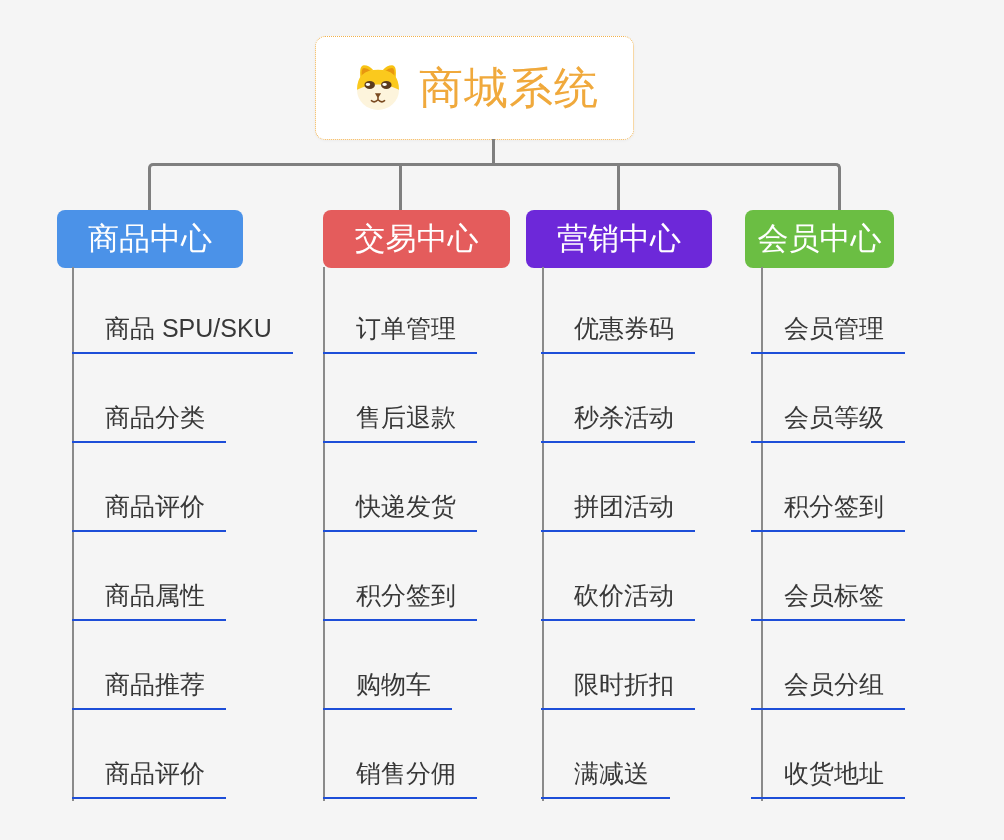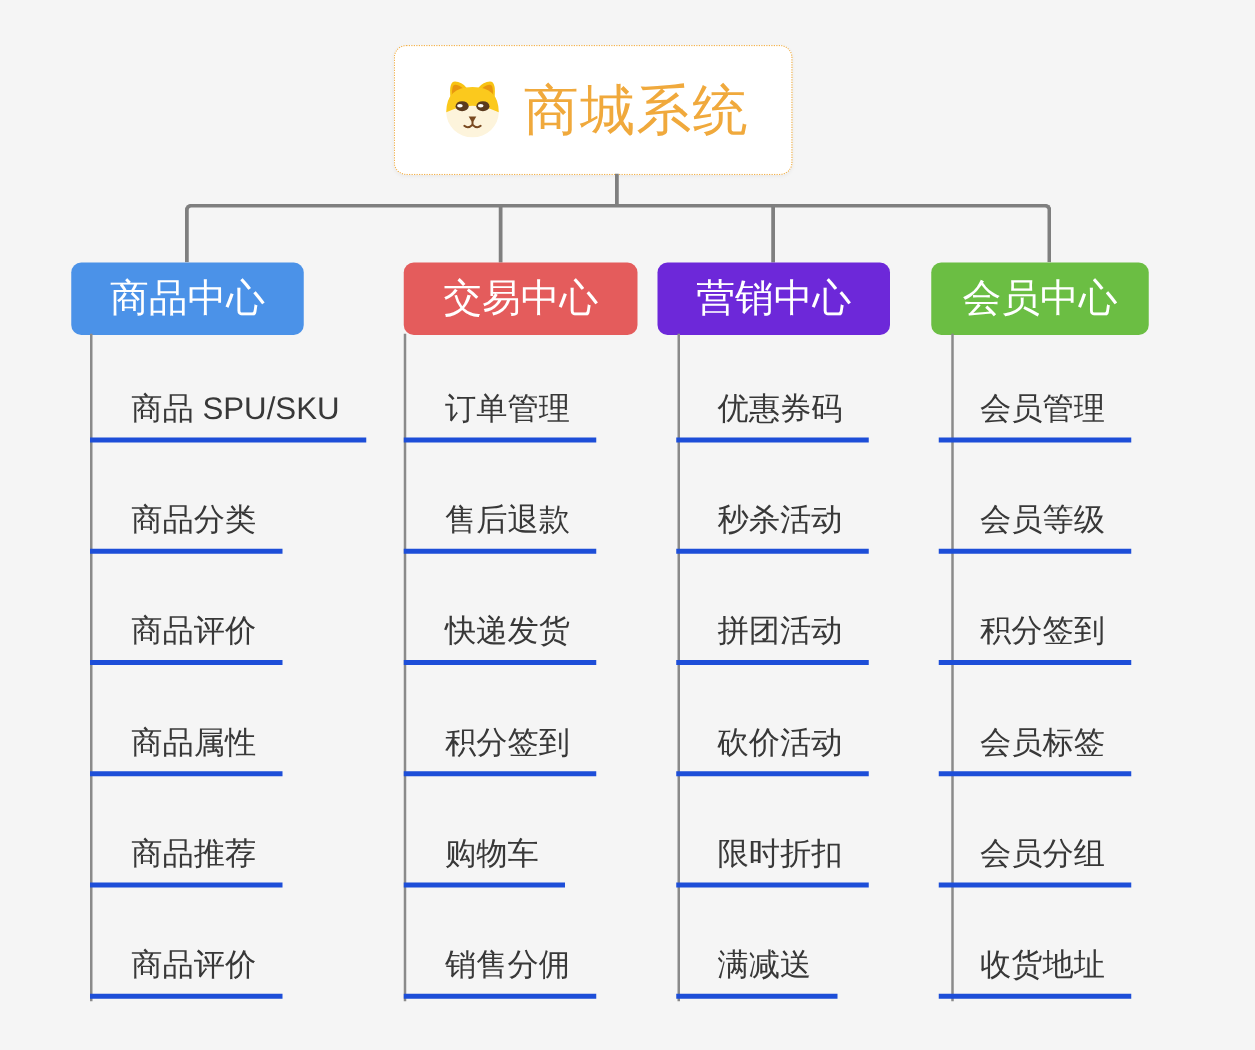--- a/index.html
+++ b/index.html
@@ -64,21 +64,21 @@
     align-items:center;
     justify-content:center;
     color:#ffffff;
     font-size:31px;
     white-space:nowrap;
     cursor:default;
   }
   .branch-1{left:57px;width:186px;}
   .branch-2{left:307px;width:187px;margin-left:16px;}
   .branch-3{left:526px;width:186px;}
-  .branch-4{left:745px;width:174px;}
+  .branch-4{left:745px;width:149px;}
 
   
   .vline{
     position:absolute;
     top:267px;
     width:2px;height:534px;
     background:#8a8a8a;
   }
   .vline-1{left:72px;}
   .vline-2{left:323px;}
@@ -96,21 +96,21 @@
   .col-2{left:323px;}
   .col-3{left:530px;padding-left:11px;}
   .col-4{left:720px;padding-left:31px;}
 
   .child-item{
     box-sizing:border-box;
     height:89px;
     display:flex;
     align-items:flex-end;
     padding:0 21px 7px 33px;
-    border-bottom:4px solid #1d4ed8;
+    border-bottom:2px solid #1d4ed8;
     font-size:25px;
     color:#383838;
     white-space:nowrap;
     width:max-content;
   }
 </style>
 </head>
 <body>
 
 <div class="canvas">

